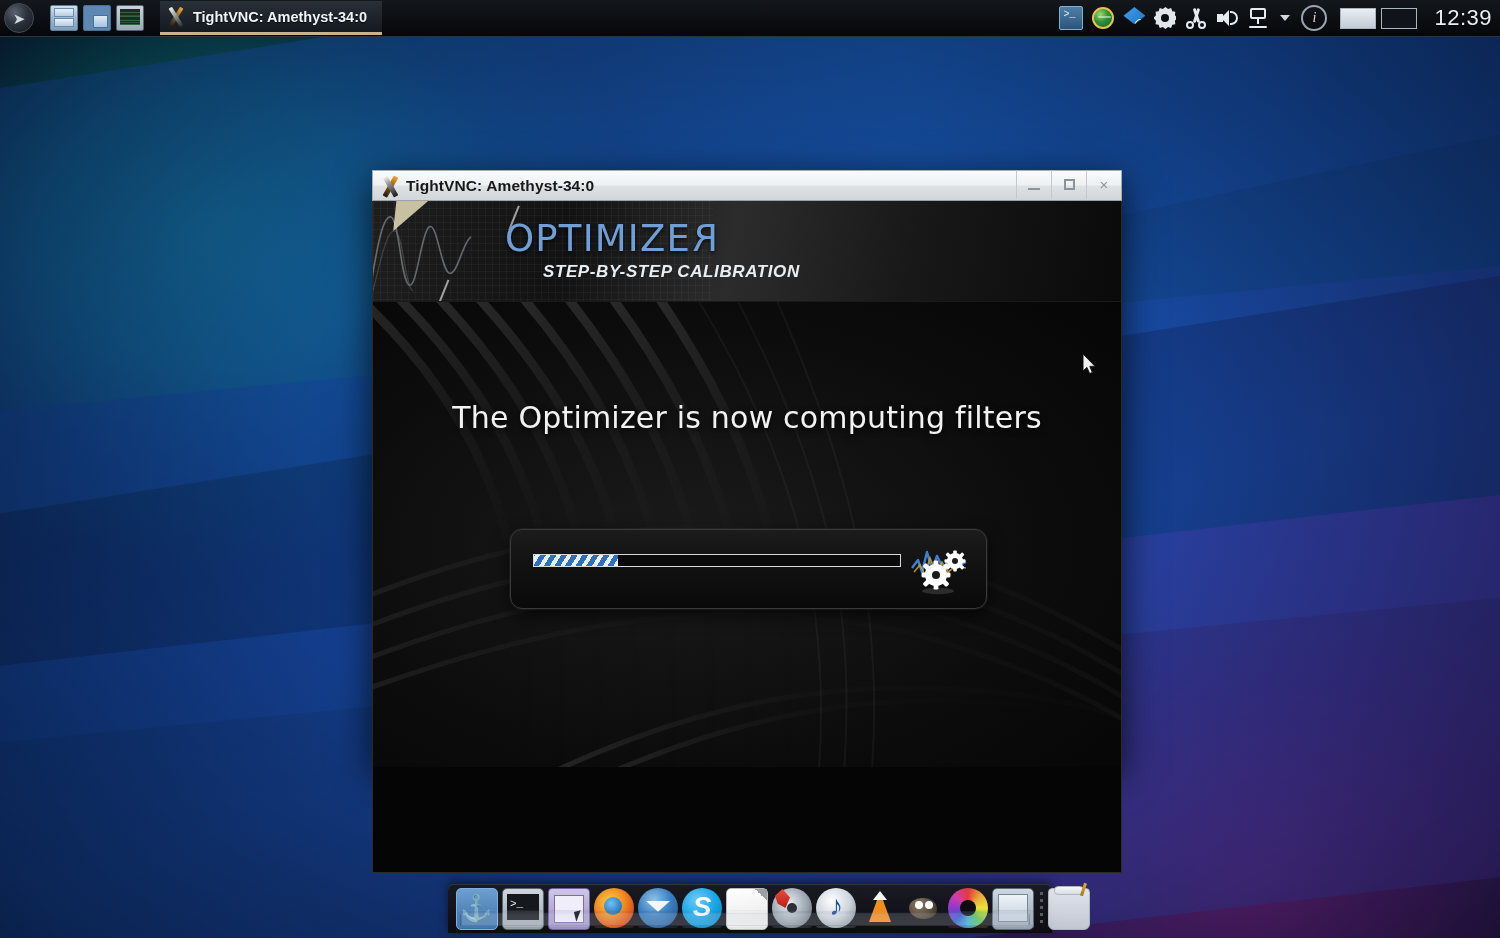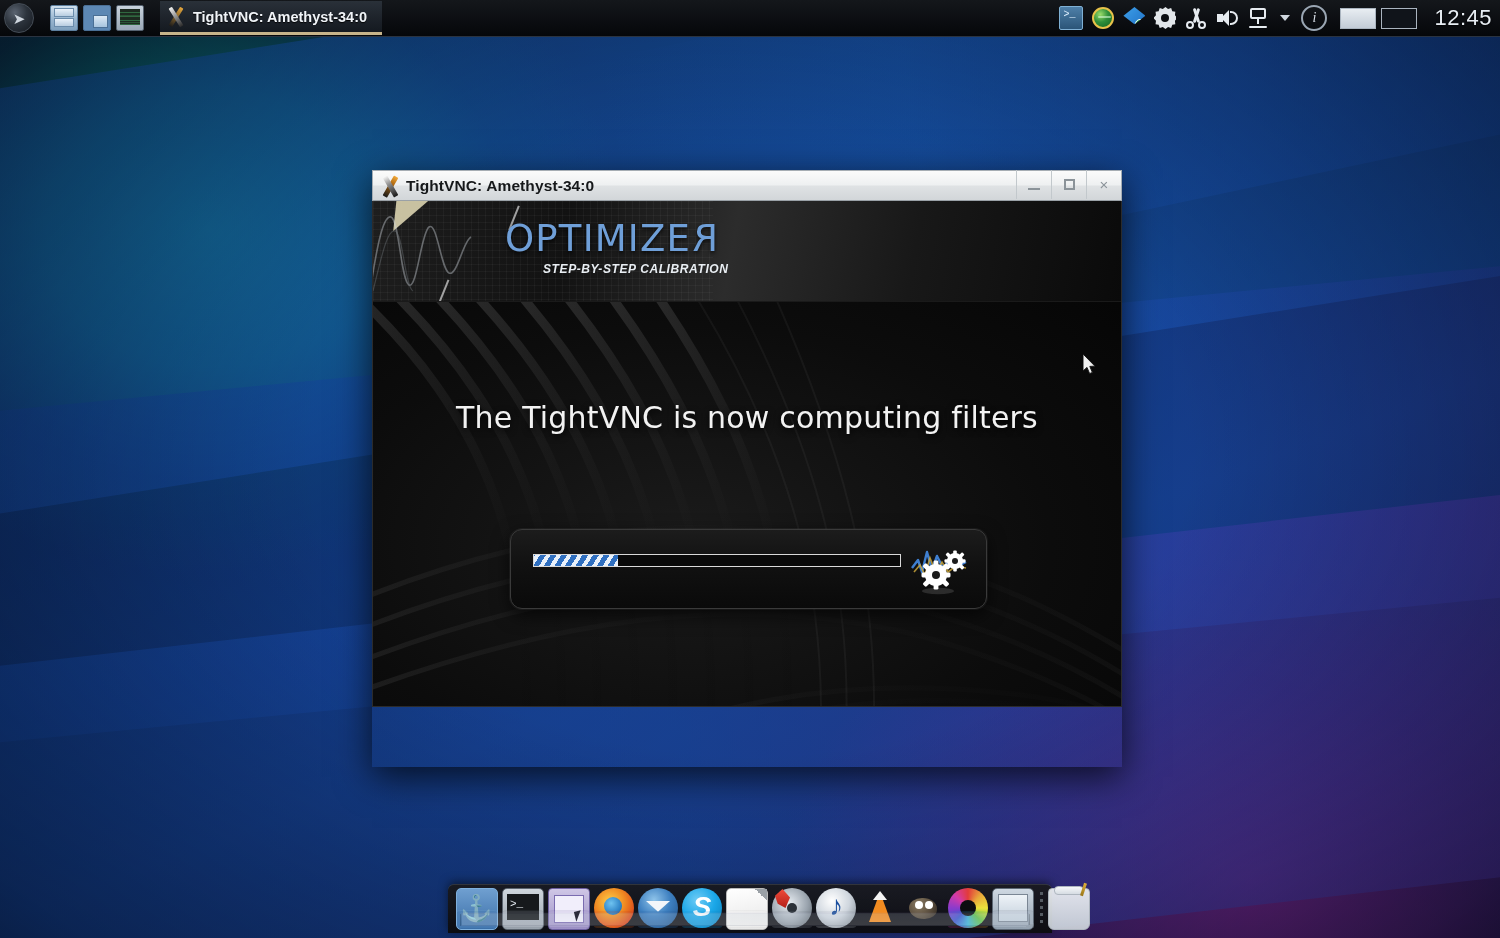--- a/index.html
+++ b/index.html
@@ -256,21 +256,21 @@
     display:flex; align-items:center; justify-content:center;
     color: #8b9399; font-size: 15px;
     border-left: 1px solid #c2c8cc;
     cursor:pointer;
   }
   .wc-box { width:11px; height:11px; border:2px solid #8b9399; box-sizing:border-box; }
   .wc-min { width:12px; height:2px; background:#8b9399; margin-top:9px; }
 
   .win-body {
     position: relative;
-    height: 506px;
+    height: 672px;
     background: #050505;
     border: 1px solid #2b2b2b;
     border-top: none;
     box-sizing: border-box;
     overflow: hidden;
   }
 
   
   .banner {
     position: relative;
@@ -310,21 +310,21 @@
   .logo-main {
     font-size: 37px; letter-spacing: 1.2px; font-weight: 400;
     color: #6f9fd8;
     font-family: "DejaVu Sans", sans-serif;
     text-shadow: 0 2px 4px rgba(0,0,0,0.8);
     display:flex; align-items:center;
   }
   .logo-r { display:inline-block; transform: scaleX(-1); }
   .logo-sub {
     margin-top: 2px; margin-left: 38px;
-    font-size: 12px; font-weight: 700; font-style: italic;
+    font-size: 17px; font-weight: 700; font-style: italic;
     letter-spacing: 0.6px;
     color: #e9eef3;
     font-family: "Liberation Sans", sans-serif;
   }
 
   
   .stage {
     position: relative;
     height: 465px;
     background:
@@ -535,21 +535,21 @@
       </div>
       <div class="tray-ico tri-net">
         <span class="net-base"></span>
       </div>
       <div class="tray-ico tri-chev"></div>
       <div class="tri-info">i</div>
       <div class="ws-switch">
         <div class="ws active"></div>
         <div class="ws idle"></div>
       </div>
-      <div class="clock">12:45</div>
+      <div class="clock">12:39</div>
     </div>
   </div>
 
   <div class="app-window">
 
     <div class="titlebar">
       <div class="tb-x"></div>
       <div class="win-title">TightVNC: Amethyst-34:0</div>
       <div class="win-ctrls">
         <div class="wc">
@@ -616,21 +616,21 @@
             <path d="M180,470 C330,400 470,372 640,392 C710,400 752,416 778,430"></path>
             <path d="M220,478 C370,412 500,386 660,404"></path>
           </g>
           <g fill="none" stroke="#7a7a7a" stroke-opacity="0.10" stroke-width="2">
             <path d="M320,-10 C420,150 460,300 445,480"></path>
             <path d="M360,-10 C450,160 486,305 470,480"></path>
             <path d="M400,-10 C480,170 512,312 498,480"></path>
           </g>
         </svg>
 
-        <div class="headline">The TightVNC is now computing filters</div>
+        <div class="headline">The Optimizer is now computing filters</div>
 
         <div class="prog-panel">
           <div class="prog-track">
             <div class="prog-fill" id="prog-fill" style="width: 23%;"></div>
           </div>
           <svg class="gears-ico" viewBox="0 0 62 56">
             <path d="M2,26 L8,18 L12,30 L17,10 L22,28 L27,14 L33,26 L40,18 L48,24 L56,20" fill="none" stroke="#3f7fd0" stroke-width="2.4" stroke-linejoin="round"></path>
             <path d="M4,30 L10,23 L15,33 L20,16 L26,31 L32,20 L38,30 L46,24 L56,26" fill="none" stroke="#c9a43a" stroke-width="1.6" opacity="0.85"></path>
             <g fill="#ffffff">
               <circle cx="45" cy="19" r="8"></circle>

